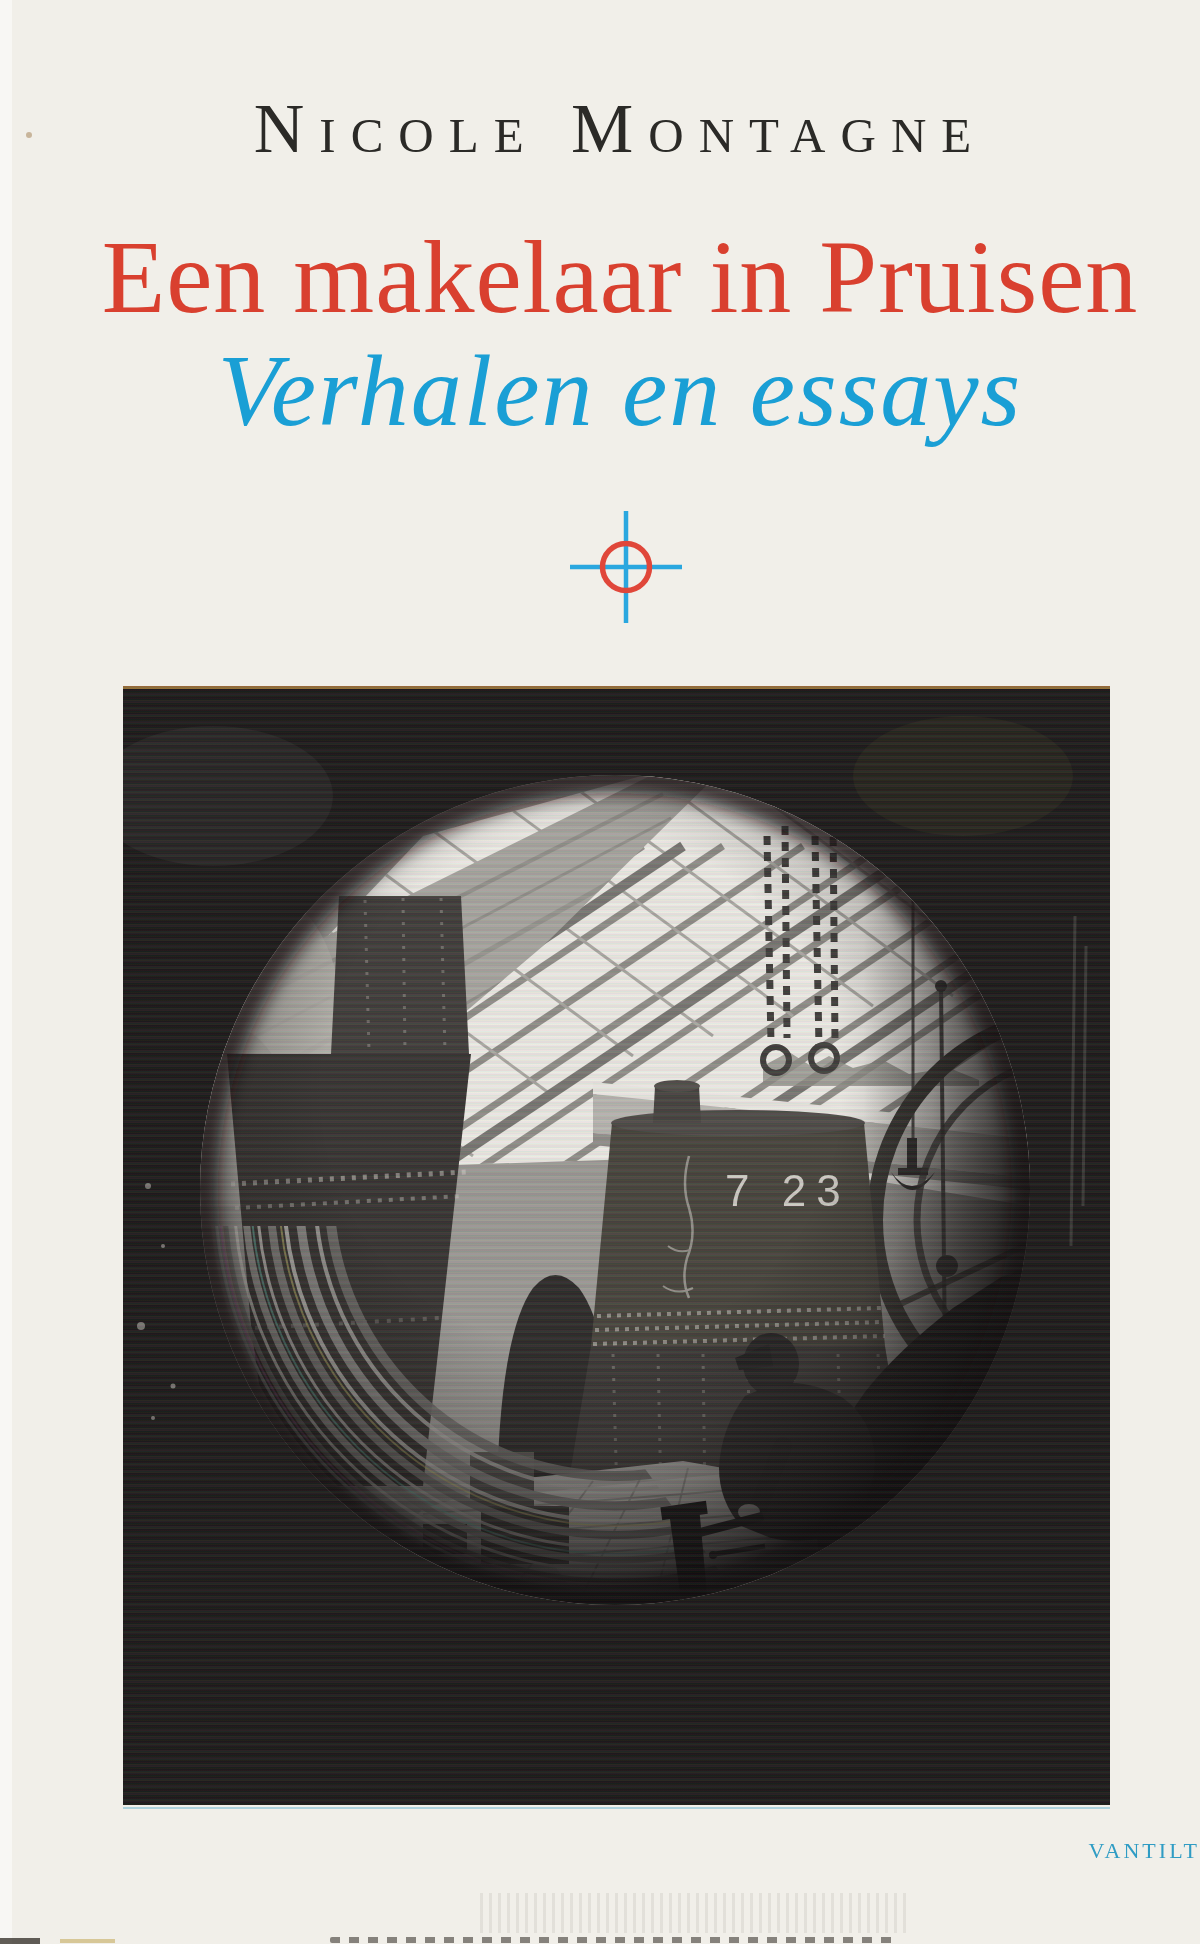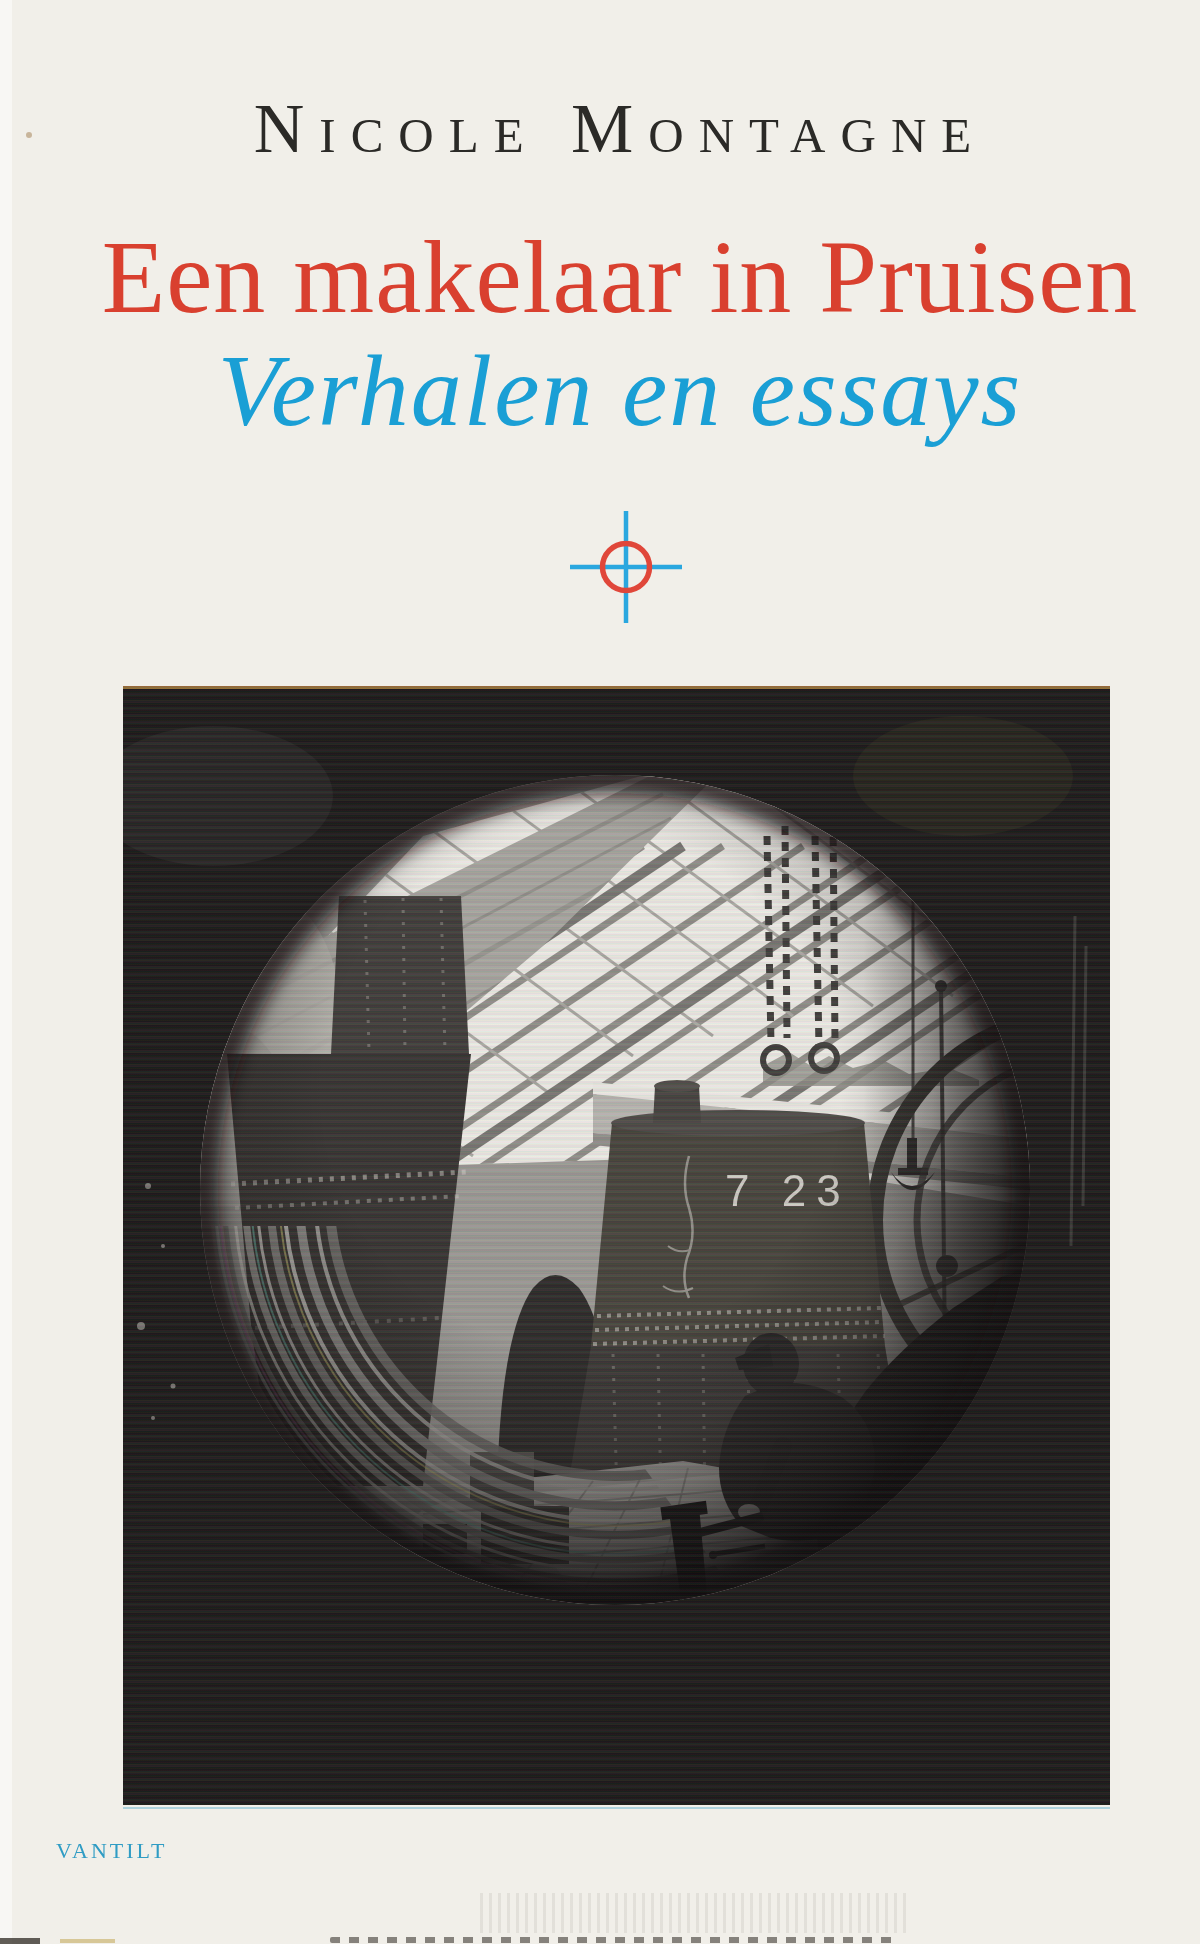--- a/index.html
+++ b/index.html
@@ -37,21 +37,21 @@
         rgba(0,210,190,0.05) 1px,  rgba(0,210,190,0.05) 2px,
         rgba(250,240,120,0.045) 2px, rgba(250,240,120,0.045) 3px,
         rgba(120,80,255,0.04) 3px, rgba(120,80,255,0.04) 4px),
       repeating-linear-gradient(180deg,
         rgba(255,255,255,0.03) 0px, rgba(255,255,255,0.03) 3px,
         rgba(0,0,0,0.03) 3px, rgba(0,0,0,0.03) 7px);
   }
   .photo-underline{position:absolute;left:123px;top:1807px;width:987px;height:2px;background:rgba(90,175,205,.45);}
   .publisher{
     position:absolute;left:0px;top:1838px;width:1200px;padding-left:56px;box-sizing:border-box;
-    text-align:left;font-size:22px;letter-spacing:3px;color:#2f9cc4;white-space:nowrap;
+    text-align:right;font-size:22px;letter-spacing:3px;color:#2f9cc4;white-space:nowrap;
   }
   .scan-streaks{
     position:absolute;left:480px;top:1893px;width:430px;height:40px;
     background:repeating-linear-gradient(90deg, rgba(120,115,105,.12) 0 3px, transparent 3px 9px);
   }
   .scan-dashes{
     position:absolute;left:330px;top:1937px;width:570px;height:6px;border-radius:2px;
     background:repeating-linear-gradient(90deg, rgba(45,40,34,.55) 0 10px, transparent 10px 19px);
   }
   .scan-corner{position:absolute;left:0;top:1938px;width:40px;height:6px;background:rgba(59,54,47,.8);}

